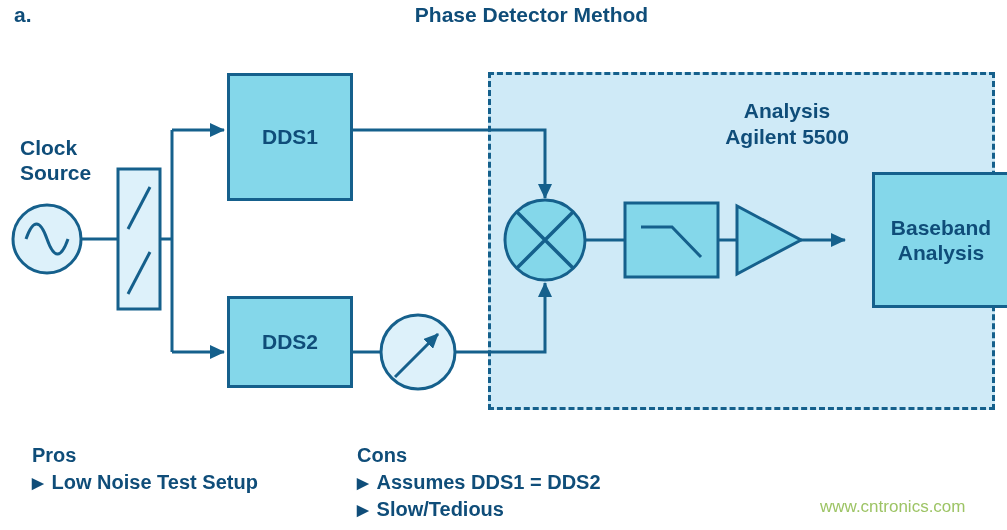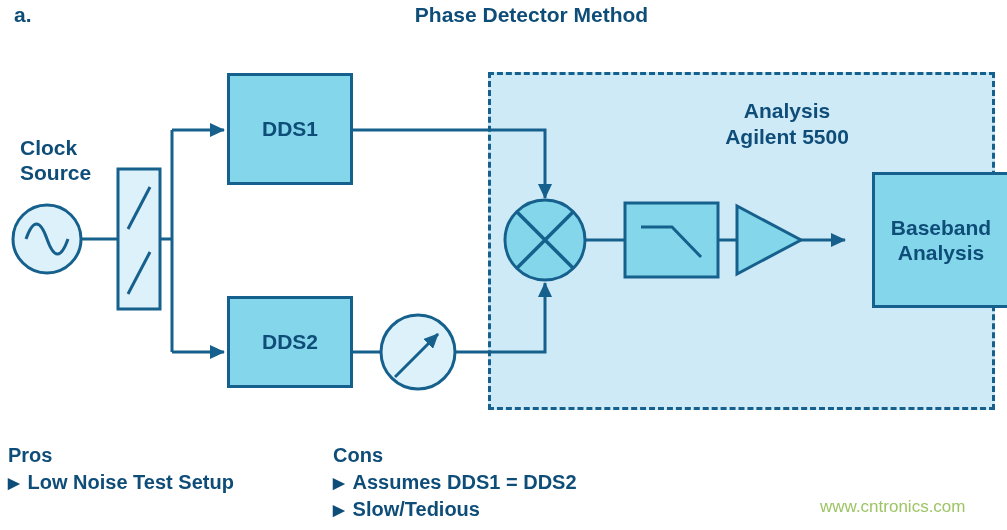--- a/index.html
+++ b/index.html
@@ -19,31 +19,31 @@
   .sym-light{fill:var(--light-fill);stroke:var(--line);stroke-width:3;}
   .sym-cyan{fill:var(--block-fill);stroke:var(--line);stroke-width:3;}
   .sym-line{stroke:var(--line);stroke-width:3;fill:none;}
   .sym-line-thick{stroke:var(--line);stroke-width:3.5;fill:none;}
   .arrowhead{fill:var(--line);}
   .block{
     position:absolute;display:flex;flex-direction:column;align-items:center;justify-content:center;
     background:var(--block-fill);border:3px solid var(--line);box-sizing:border-box;
     color:var(--text);font-weight:bold;font-size:21px;text-align:center;line-height:1.2;
   }
-  .dds1{left:227px;top:73px;width:126px;height:112px;}
+  .dds1{left:227px;top:73px;width:126px;height:128px;}
   .dds2{left:227px;top:296px;width:126px;height:92px;}
   .baseband{left:836px;top:172px;width:138px;height:136px;margin-left:36px;}
   .clock-label{position:absolute;left:13px;top:136px;font-size:21px;font-weight:bold;color:var(--text);line-height:1.18;}
   .clock-label span{display:block;margin-left:7px;}
   .region-title{
     position:absolute;left:637px;top:98px;width:300px;text-align:center;
     font-size:21px;font-weight:bold;color:var(--text);line-height:1.25;
   }
   .region-title span{display:block;}
-  .notes{position:absolute;color:var(--text);}
+  .notes{position:absolute;color:var(--text);margin-left:24px;}
   .pros{left:8px;top:444px;}
   .cons{left:333px;top:444px;}
   .note-heading{font-size:20px;font-weight:bold;color:var(--text);}
   .bullet{display:flex;align-items:center;gap:8px;font-size:20px;font-weight:bold;color:var(--text);margin-top:4px;}
   .tri{font-size:15px;line-height:1;}
   .watermark{position:absolute;left:820px;top:497px;font-size:17px;color:var(--watermark);}
 </style>
 </head>
 <body>
 

